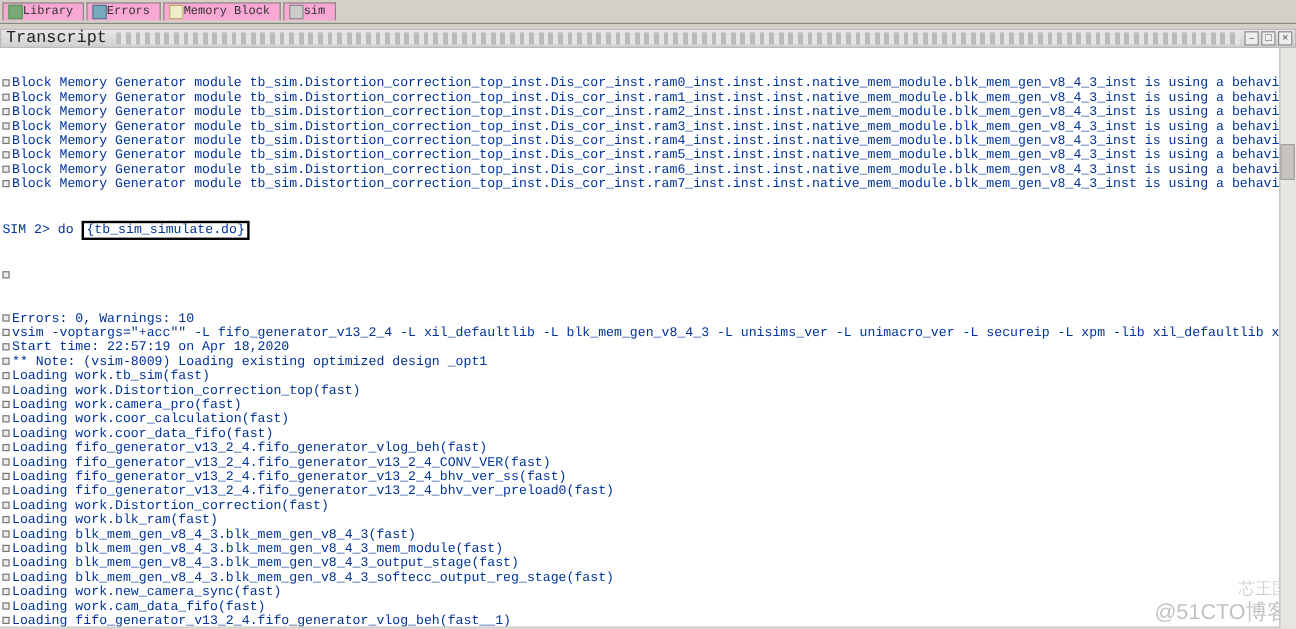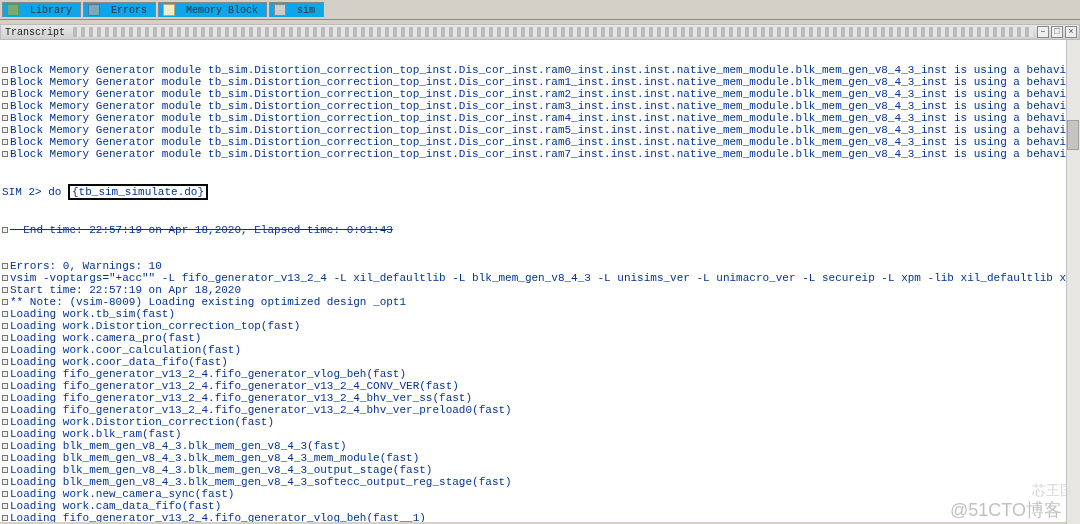--- a/index.html
+++ b/index.html
@@ -17,25 +17,25 @@
     align-items: center;
     height: 20px;
     background: #d4d0c8;
     border-bottom: 1px solid #888;
     padding-left: 2px;
     gap: 2px;
   }
   .tab {
     display: flex;
     align-items: center;
-    gap: 11px;
+    gap: 0;
     padding: 1px 8px 1px 4px;
     border: 1px solid #888;
     border-bottom: none;
-    background: #0ea5e9;
+    background: #f9a8d4;
     font-size: 10px;
     color: #333;
     cursor: pointer;
   }
   .tab .ticon {
     width: 12px; height: 12px;
     display: inline-block;
     background: #7a7;
     border: 1px solid #595;
   }
@@ -49,21 +49,21 @@
   .transcript-hdr {
     display: flex;
     align-items: center;
     height: 16px;
     background: linear-gradient(#e8e8e8,#d0d0d0);
     border: 1px solid #bbb;
     padding-left: 4px;
     gap: 4px;
   }
   .transcript-hdr .title {
-    font-size: 10px;
+    font-size: 14px;
     color: #222;
     flex: 0 0 auto;
   }
   .transcript-hdr .spacer {
     flex: 1;
     height: 10px;
     background: repeating-linear-gradient(90deg, #bbb 0 4px, #e4e4e4 4px 8px);
     margin-left: 4px;
   }
   .hdr-icons { display:flex; gap:2px; padding-right:2px; }
@@ -94,21 +94,21 @@
   .cmd-box {
     display: inline-block;
     border: 2px solid #000000;
     padding: 0 2px;
     color: #003399;
   }
   .cmd-row { color: #003399; }
   .strike { text-decoration: line-through; color:#003399; }
   .watermark {
     position: absolute;
-    right: 18px;
+    right: 6px;
     bottom: 6px;
     font-size: 18px;
     color: rgba(0,0,0,0.25);
     font-family: sans-serif;
   }
   .watermark2 {
     position:absolute;
     right:6px;
     bottom:26px;
     font-size:14px;
@@ -160,21 +160,21 @@
   <div class="hdr-icons">
     <span>–</span>
     <span>□</span>
     <span>×</span>
   </div>
 </div>
 
 <div class="transcript-body">
   <div id="block1"><div class="line"><span class="mark"></span>Block Memory Generator module tb_sim.Distortion_correction_top_inst.Dis_cor_inst.ram0_inst.inst.inst.native_mem_module.blk_mem_gen_v8_4_3_inst is using a behavioral model for simulation which will not precise</div><div class="line"><span class="mark"></span>Block Memory Generator module tb_sim.Distortion_correction_top_inst.Dis_cor_inst.ram1_inst.inst.inst.native_mem_module.blk_mem_gen_v8_4_3_inst is using a behavioral model for simulation which will not precise</div><div class="line"><span class="mark"></span>Block Memory Generator module tb_sim.Distortion_correction_top_inst.Dis_cor_inst.ram2_inst.inst.inst.native_mem_module.blk_mem_gen_v8_4_3_inst is using a behavioral model for simulation which will not precise</div><div class="line"><span class="mark"></span>Block Memory Generator module tb_sim.Distortion_correction_top_inst.Dis_cor_inst.ram3_inst.inst.inst.native_mem_module.blk_mem_gen_v8_4_3_inst is using a behavioral model for simulation which will not precise</div><div class="line"><span class="mark"></span>Block Memory Generator module tb_sim.Distortion_correction_top_inst.Dis_cor_inst.ram4_inst.inst.inst.native_mem_module.blk_mem_gen_v8_4_3_inst is using a behavioral model for simulation which will not precise</div><div class="line"><span class="mark"></span>Block Memory Generator module tb_sim.Distortion_correction_top_inst.Dis_cor_inst.ram5_inst.inst.inst.native_mem_module.blk_mem_gen_v8_4_3_inst is using a behavioral model for simulation which will not precise</div><div class="line"><span class="mark"></span>Block Memory Generator module tb_sim.Distortion_correction_top_inst.Dis_cor_inst.ram6_inst.inst.inst.native_mem_module.blk_mem_gen_v8_4_3_inst is using a behavioral model for simulation which will not precise</div><div class="line"><span class="mark"></span>Block Memory Generator module tb_sim.Distortion_correction_top_inst.Dis_cor_inst.ram7_inst.inst.inst.native_mem_module.blk_mem_gen_v8_4_3_inst is using a behavioral model for simulation which will not precise</div></div>
   <div class="line cmd-row"><span>SIM 2&gt; do </span><span class="cmd-box">{tb_sim_simulate.do}</span></div>
-  <div class="line"><span class="mark"></span><span class="strike">  End time: 22:57:19 on Apr 18,2020, Elapsed time: 0:01:43</span></div>
+  <div class="line"><span class="mark"></span></div>
   <div id="block2"><div class="line"><span class="mark"></span>Errors: 0, Warnings: 10</div><div class="line"><span class="mark"></span>vsim -voptargs="+acc"" -L fifo_generator_v13_2_4 -L xil_defaultlib -L blk_mem_gen_v8_4_3 -L unisims_ver -L unimacro_ver -L secureip -L xpm -lib xil_defaultlib xil_defaultlib.tb_sim xil_defaultlib.glbl</div><div class="line"><span class="mark"></span>Start time: 22:57:19 on Apr 18,2020</div><div class="line"><span class="mark"></span>** Note: (vsim-8009) Loading existing optimized design _opt1</div><div class="line"><span class="mark"></span>Loading work.tb_sim(fast)</div><div class="line"><span class="mark"></span>Loading work.Distortion_correction_top(fast)</div><div class="line"><span class="mark"></span>Loading work.camera_pro(fast)</div><div class="line"><span class="mark"></span>Loading work.coor_calculation(fast)</div><div class="line"><span class="mark"></span>Loading work.coor_data_fifo(fast)</div><div class="line"><span class="mark"></span>Loading fifo_generator_v13_2_4.fifo_generator_vlog_beh(fast)</div><div class="line"><span class="mark"></span>Loading fifo_generator_v13_2_4.fifo_generator_v13_2_4_CONV_VER(fast)</div><div class="line"><span class="mark"></span>Loading fifo_generator_v13_2_4.fifo_generator_v13_2_4_bhv_ver_ss(fast)</div><div class="line"><span class="mark"></span>Loading fifo_generator_v13_2_4.fifo_generator_v13_2_4_bhv_ver_preload0(fast)</div><div class="line"><span class="mark"></span>Loading work.Distortion_correction(fast)</div><div class="line"><span class="mark"></span>Loading work.blk_ram(fast)</div><div class="line"><span class="mark"></span>Loading blk_mem_gen_v8_4_3.blk_mem_gen_v8_4_3(fast)</div><div class="line"><span class="mark"></span>Loading blk_mem_gen_v8_4_3.blk_mem_gen_v8_4_3_mem_module(fast)</div><div class="line"><span class="mark"></span>Loading blk_mem_gen_v8_4_3.blk_mem_gen_v8_4_3_output_stage(fast)</div><div class="line"><span class="mark"></span>Loading blk_mem_gen_v8_4_3.blk_mem_gen_v8_4_3_softecc_output_reg_stage(fast)</div><div class="line"><span class="mark"></span>Loading work.new_camera_sync(fast)</div><div class="line"><span class="mark"></span>Loading work.cam_data_fifo(fast)</div><div class="line"><span class="mark"></span>Loading fifo_generator_v13_2_4.fifo_generator_vlog_beh(fast__1)</div></div>
   <div class="watermark2">芯王国</div>
   <div class="watermark">@51CTO博客</div>
 </div>
 
 <div class="scrollbar-stub">
   <div class="scrollbar-thumb"></div>
 </div>
 
 </body></html>

